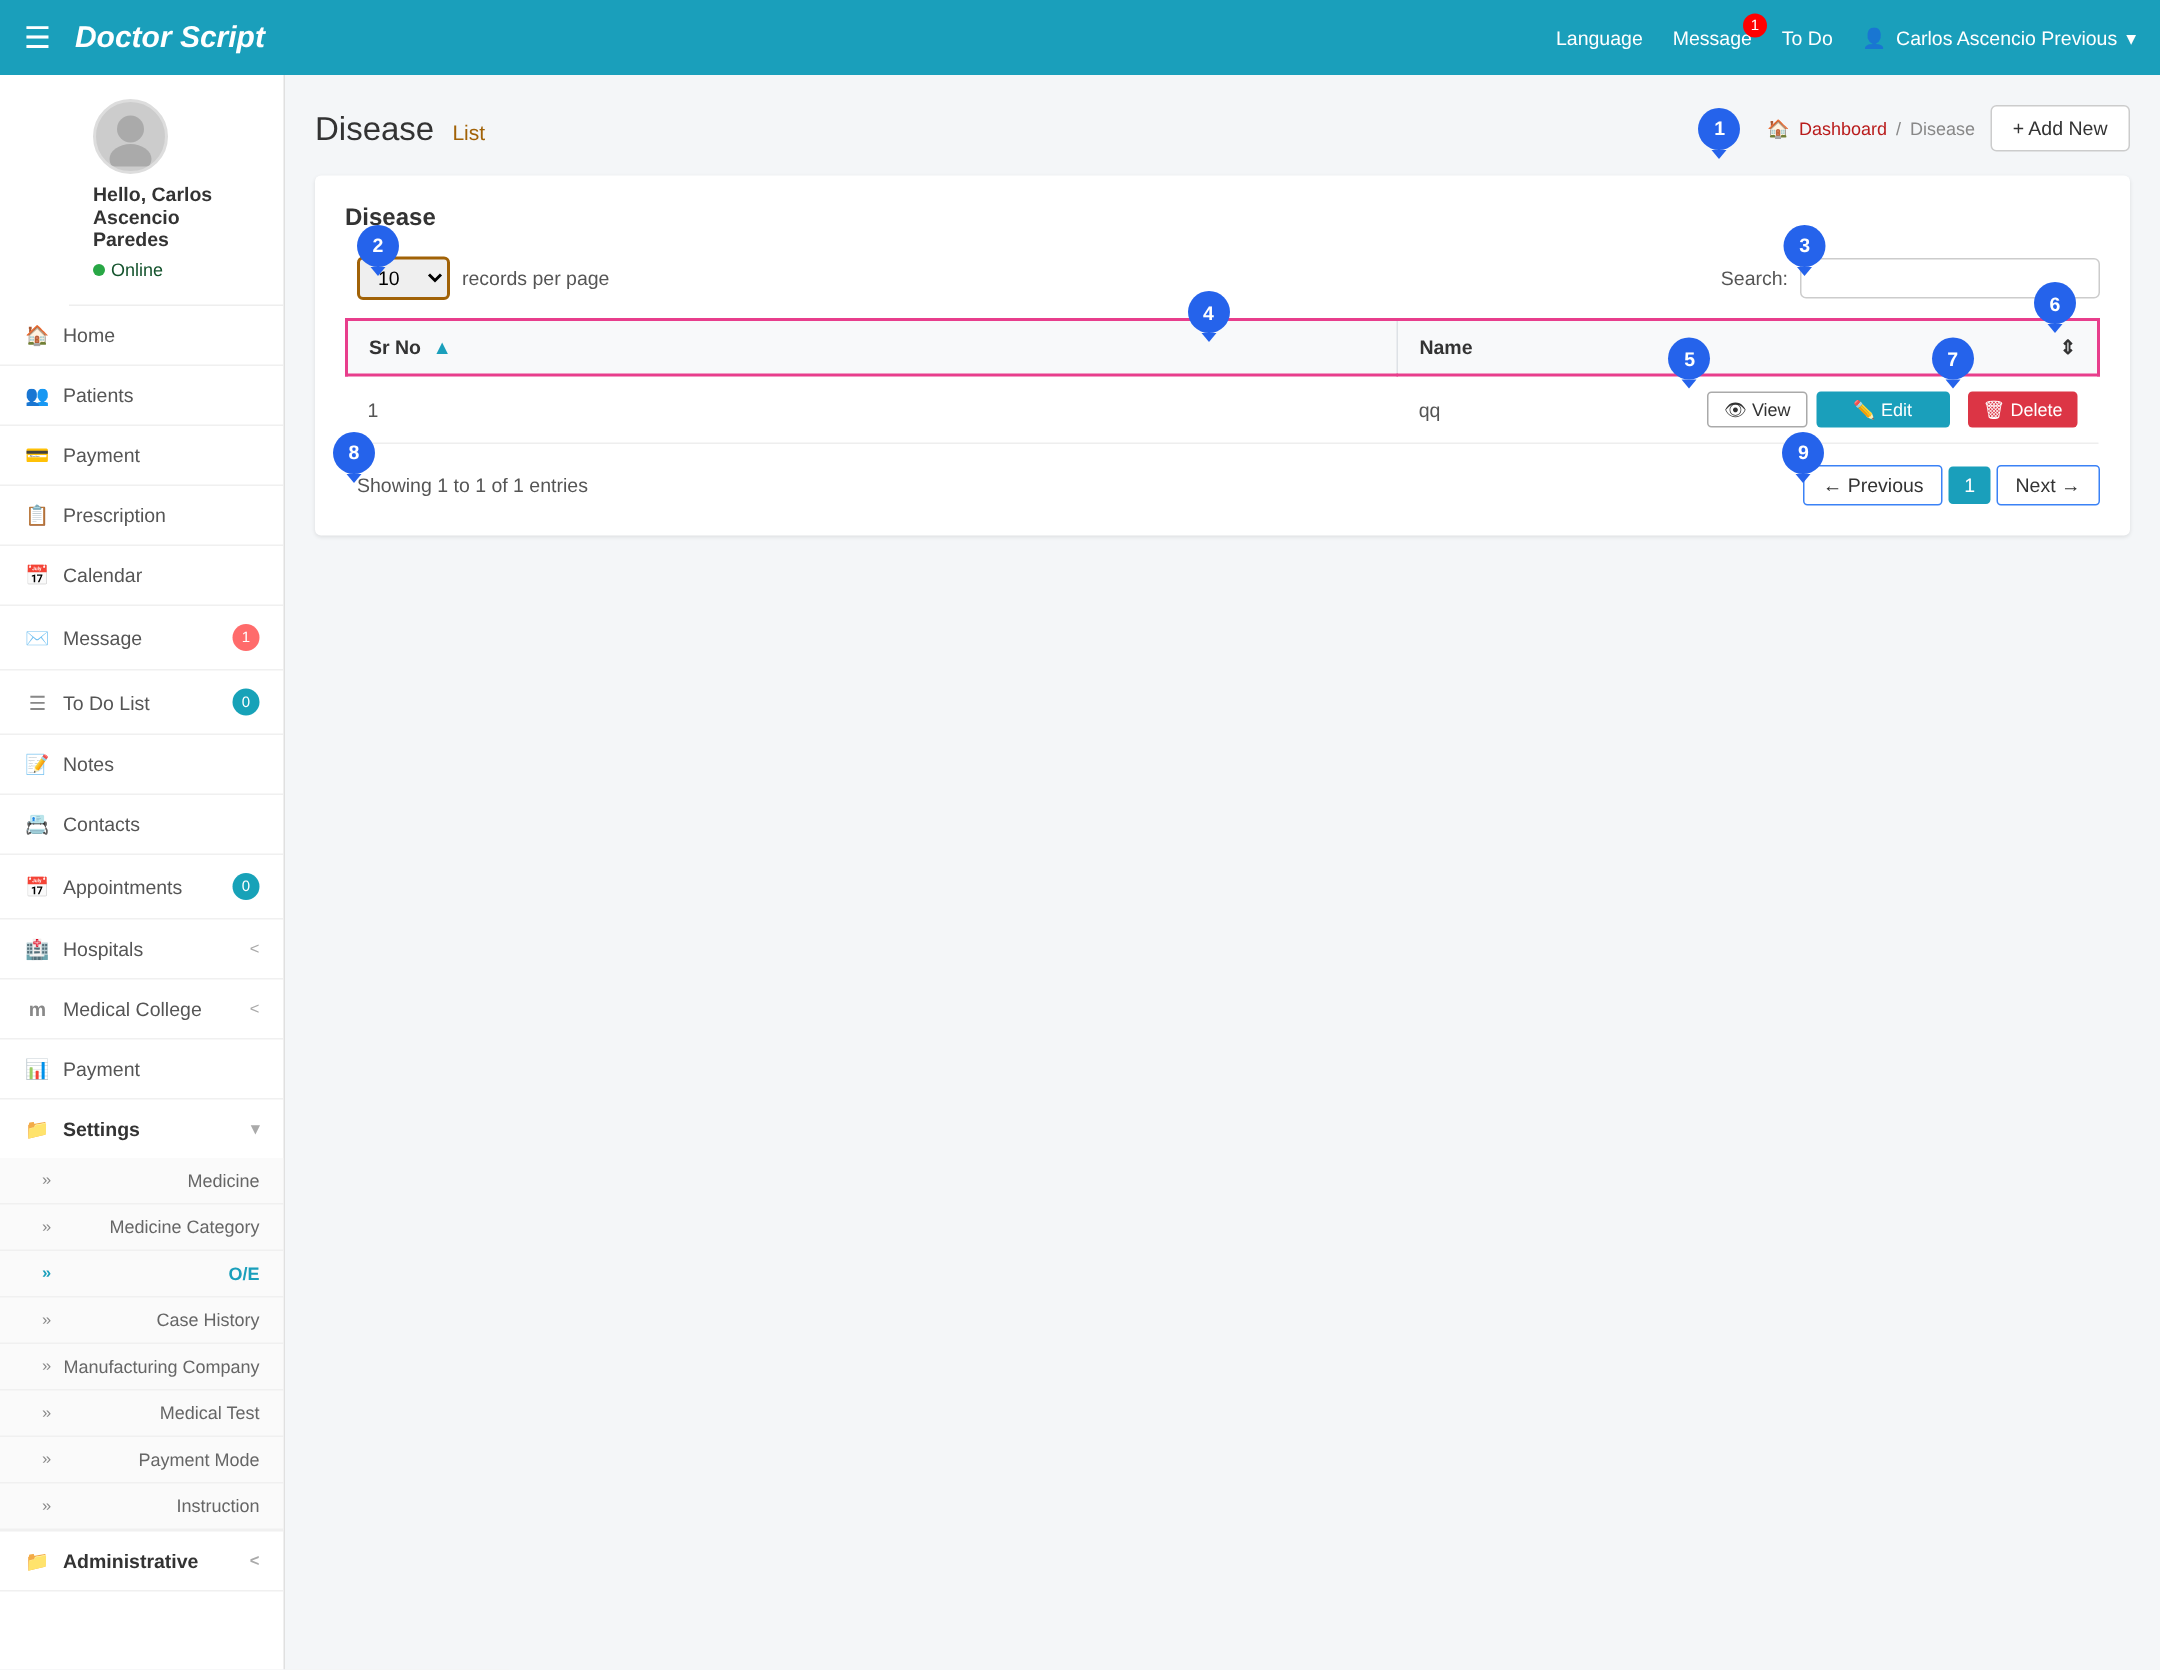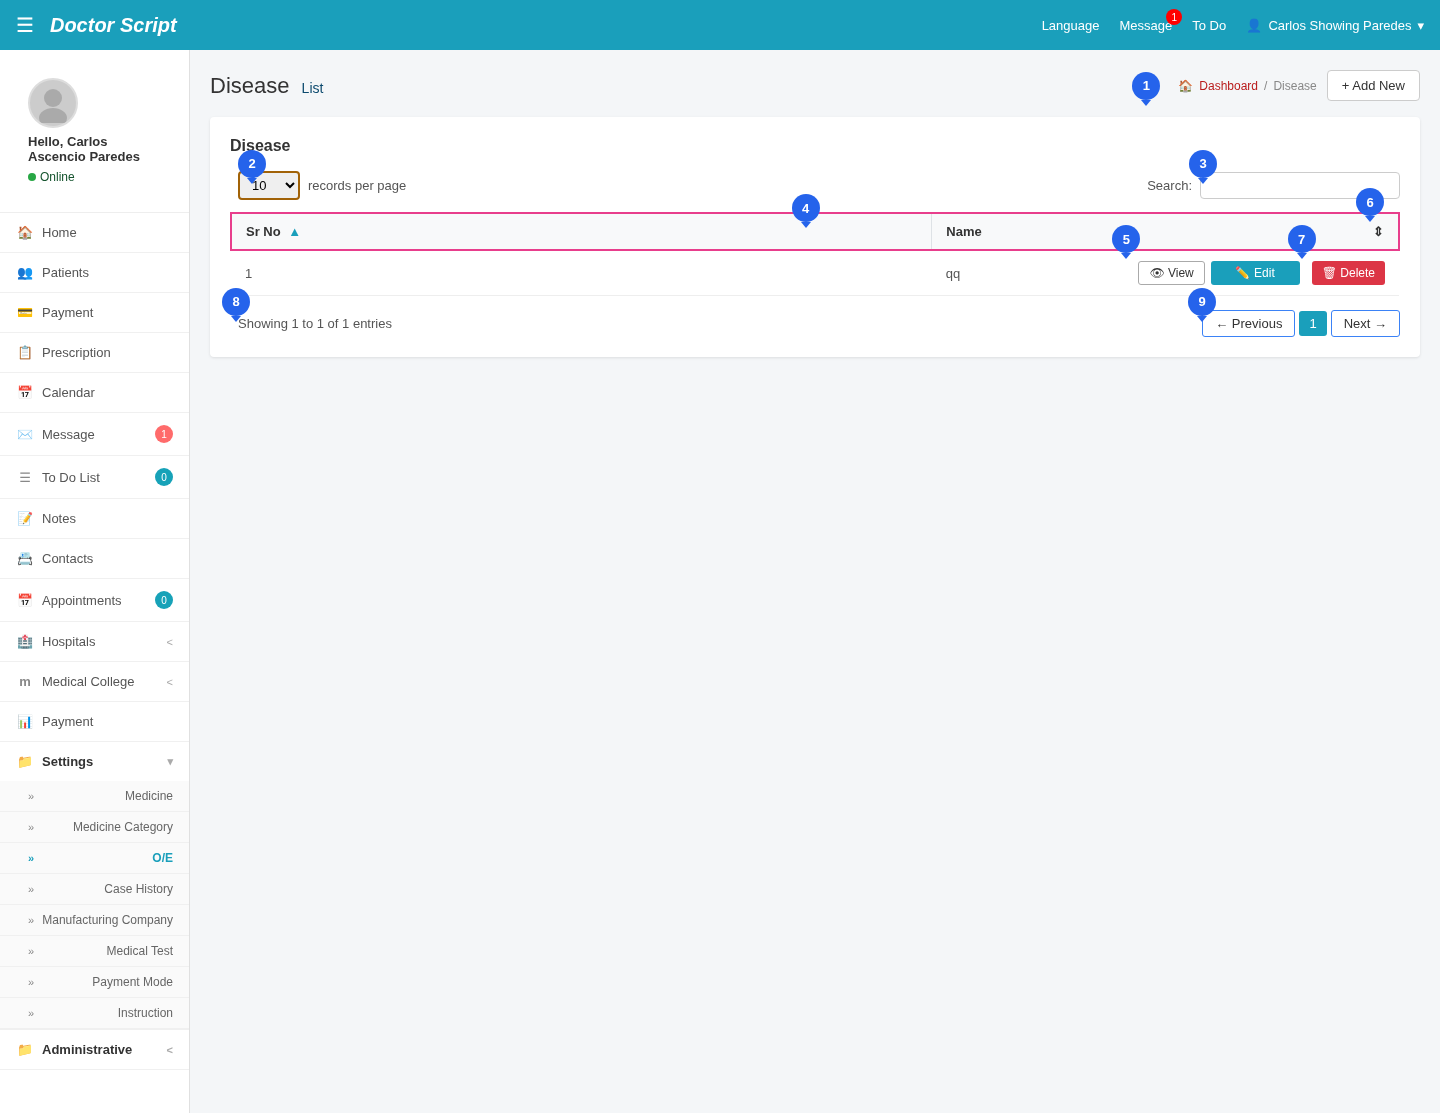--- a/index.html
+++ b/index.html
@@ -31,26 +31,27 @@
 
     
     .sidebar {
       width: 190px;
       background: white;
       border-right: 1px solid #e0e0e0;
       overflow-y: auto;
       flex-shrink: 0;
     }
     .sidebar-profile {
-      padding: 28px;
+      padding: 16px;
       border-bottom: 1px solid #eee;
       display: flex;
       flex-direction: column;
       align-items: flex-start;
       gap: 6px;
+      margin-left: 46px;
     }
     .avatar {
       width: 50px; height: 50px; border-radius: 50%;
       background: #ccc;
       display: flex; align-items: center; justify-content: center;
       overflow: hidden;
       border: 2px solid #ddd;
     }
     .avatar svg { width: 40px; height: 40px; }
     .profile-name { font-size: 13px; font-weight: bold; color: #333; }
@@ -84,21 +85,21 @@
 
     
     .main { flex: 1; overflow-y: auto; padding: 20px; background: #f4f6f8; }
 
     
     .page-header {
       display: flex; justify-content: space-between; align-items: center;
       margin-bottom: 16px;
     }
     .page-title { font-size: 22px; color: #333; }
-    .page-title .list-label { font-size: 14px; color: #0c4a6e; margin-left: 6px; }
+    .page-title .list-label { font-size: 14px; color: #a16207; margin-left: 6px; }
     .breadcrumb { display: flex; align-items: center; gap: 6px; font-size: 12px; color: #888; }
     .breadcrumb a { color: #b91c1c; text-decoration: none; }
     .add-new-btn {
       background: white; border: 1px solid #ccc;
       padding: 7px 14px; border-radius: 4px;
       cursor: pointer; font-size: 13px; color: #333;
       display: flex; align-items: center; gap: 4px;
     }
 
     
@@ -180,21 +181,21 @@
   </div>
   <div class="topnav-right">
     <a href="#">Language</a>
     <span class="nav-badge">
       <a href="#">Message</a>
       <span class="badge">1</span>
     </span>
     <a href="#">To Do</a>
     <div class="user-info">
       <span>👤</span>
-      <span>Carlos Showing Paredes</span>
+      <span>Carlos Ascencio Previous</span>
       <span>▾</span>
     </div>
   </div>
 </nav>
 
 <div class="layout">
 
   <aside class="sidebar">
     <div class="sidebar-profile">
       <div class="avatar">

